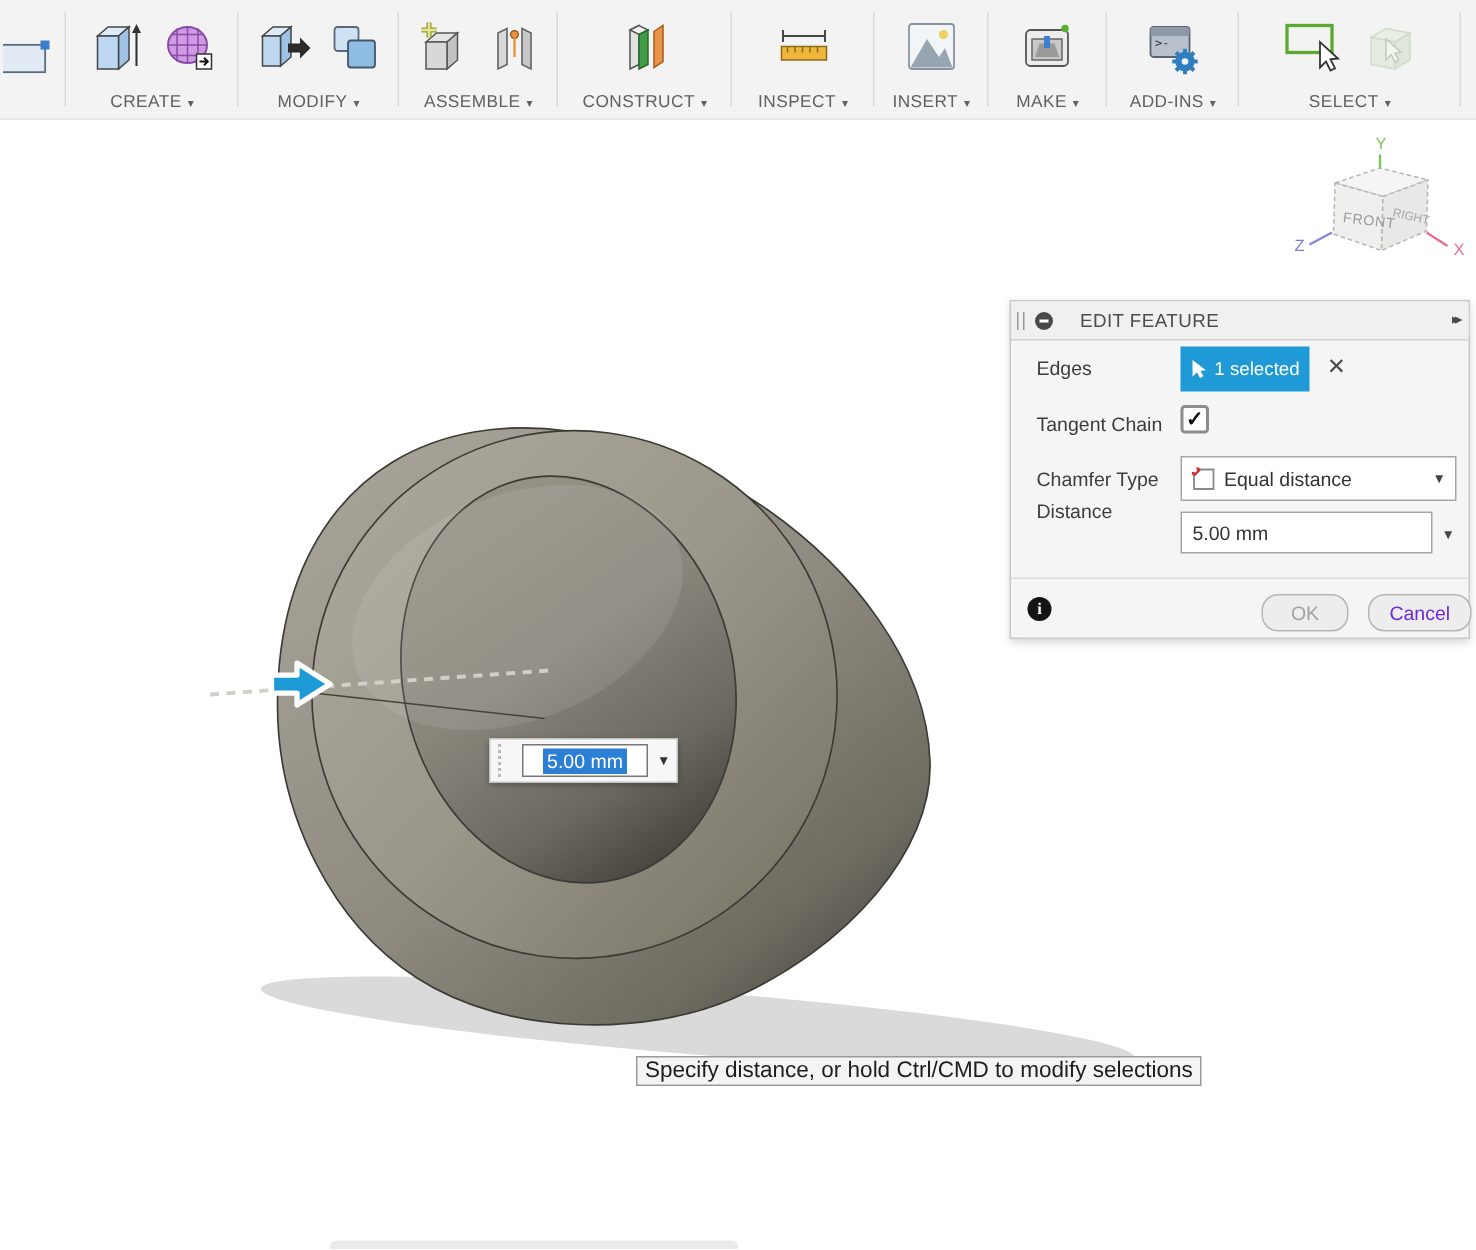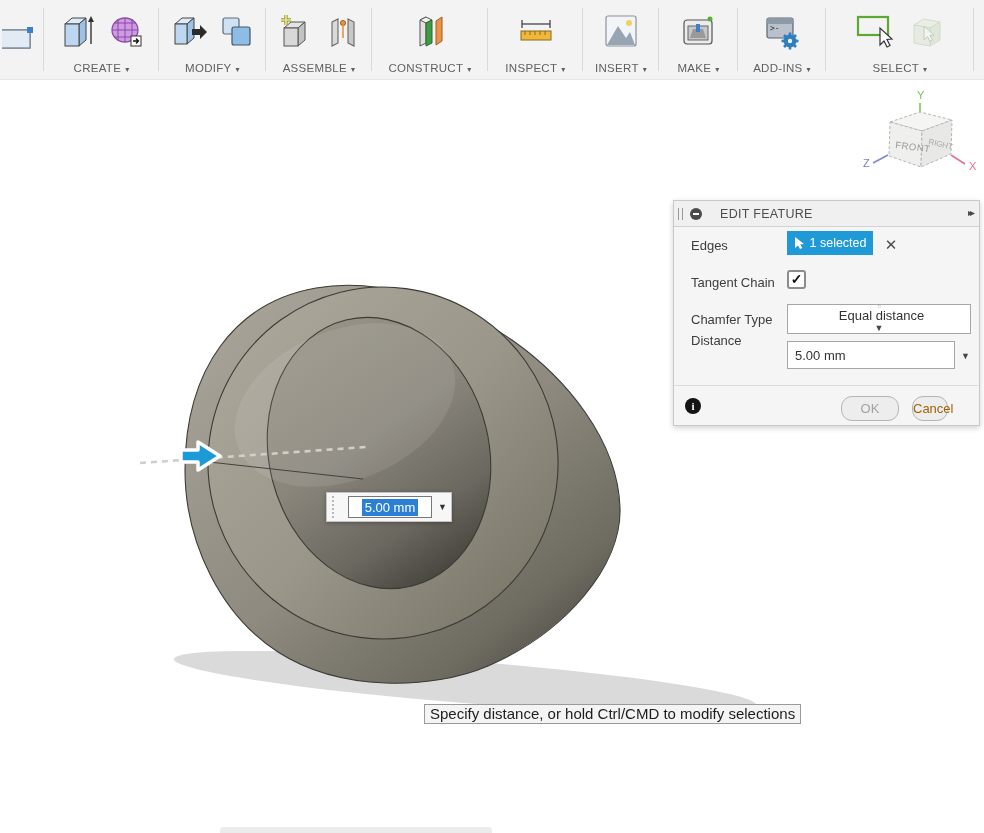--- a/index.html
+++ b/index.html
@@ -53,49 +53,49 @@
   .dlg-grip { width:5px; height:12px; margin-left:4px;
               border-left:1px solid #9a9a9a; border-right:1px solid #9a9a9a; }
   .dlg-collapse { width:12px; height:12px; border-radius:50%; background:#4a4a4a;
                   margin-left:7px; position:relative; cursor:pointer; }
   .dlg-collapse::after { content:""; position:absolute; left:3px; right:3px; top:5px;
                          height:2px; background:#fff; }
   .dlg-title-text { margin-left:18px; font-size:12.5px; color:#4d4d4d; letter-spacing:.3px; }
   .dlg-expand { position:absolute; right:7px; top:6px; font-size:10px; color:#4a4a4a;
                 letter-spacing:-3px; cursor:pointer; }
   .dlg-label { position:absolute; left:17px; font-size:13px; color:#3d3d3d; }
-  .edges-btn { position:absolute; left:113px; top:30px; width:86px; height:24px;
+  .edges-btn { position:absolute; left:113px; top:30px; width:86px; height:30px;
                background:#1f9ad6; border:none; color:#fff; font-size:12.5px;
                display:flex; align-items:center; justify-content:center; gap:5px; cursor:pointer; }
   .edges-clear { position:absolute; left:206px; top:33px; width:22px; height:22px;
                  font-size:15px; color:#4a4a4a; background:transparent; border:none;
                  cursor:pointer; line-height:22px; text-align:center; }
   .dlg-checkbox { position:absolute; left:113px; top:69px; width:19px; height:19px;
                   background:#fff; border:2px solid #8c8c8c; border-radius:3px;
                   font-size:14px; font-weight:bold; color:#111; line-height:15px;
                   text-align:center; cursor:pointer; }
   .dlg-select { position:absolute; left:113px; top:103px; width:184px; height:30px;
                 background:#fff; border:1px solid #a6a6a6; display:flex; align-items:center;
-                padding:0 6px; cursor:pointer;flex-direction:column; }
+                padding:0 6px; cursor:pointer; }
   .dlg-select .sel-text { margin-left:5px; flex:1; color:#333; }
   .dlg-select .sel-caret { font-size:9px; color:#444; }
   .dlg-input { position:absolute; left:113px; top:140px; width:168px; height:28px;
                background:#fff; border:1px solid #a6a6a6; font-size:13px; color:#333;
                padding:0 7px; font-family:"Liberation Sans", sans-serif; }
   .dlg-input-caret { position:absolute; left:287px; top:150px; font-size:9px; color:#444; cursor:pointer; }
   .dlg-divider { position:absolute; left:0; top:184px; width:100%; height:1px; background:#dcdcdc; }
   .info-icon { position:absolute; left:11px; top:197px; width:16px; height:16px;
                border-radius:50%; background:#141414; color:#fff; font-size:11px;
                font-weight:bold; text-align:center; line-height:16px;
                font-family:"Liberation Serif", serif; cursor:pointer; }
   .dlg-btn { position:absolute; top:195px; height:25px; background:#ededed;
              border:1px solid #b5b5b5; font-size:13px; border-radius:11px;
              font-family:"Liberation Sans", sans-serif; cursor:pointer; }
   .btn-ok { left:167px; width:58px; color:#a2a2a2; }
-  .btn-cancel { left:238px; width:36px; color:#a16207; }
+  .btn-cancel { left:238px; width:69px; color:#6d28d9; }
 </style>
 </head>
 <body>
 
 <div class="screen">
 
   <div class="toolbar">
 
     <div class="tb-group tb-sketch" style="width:44px">
       <div class="tb-icons">

